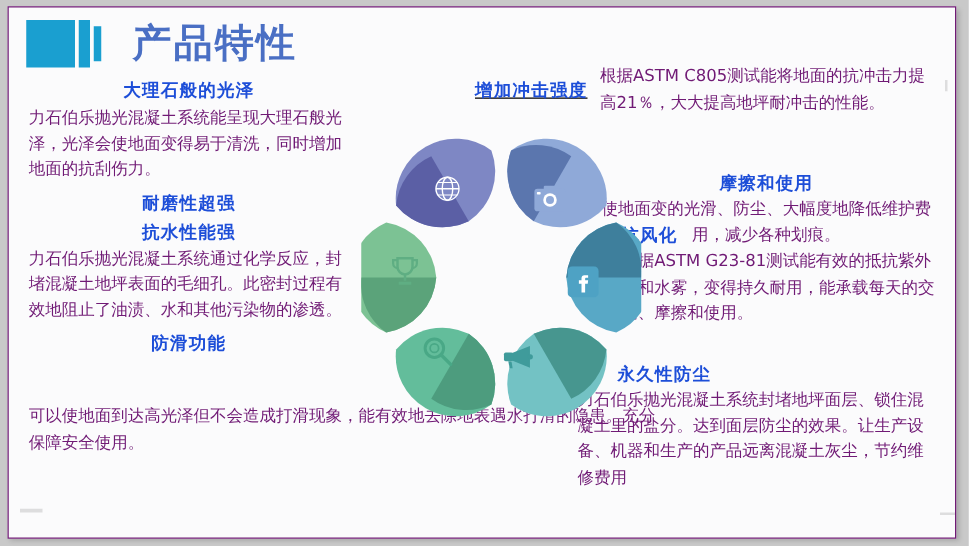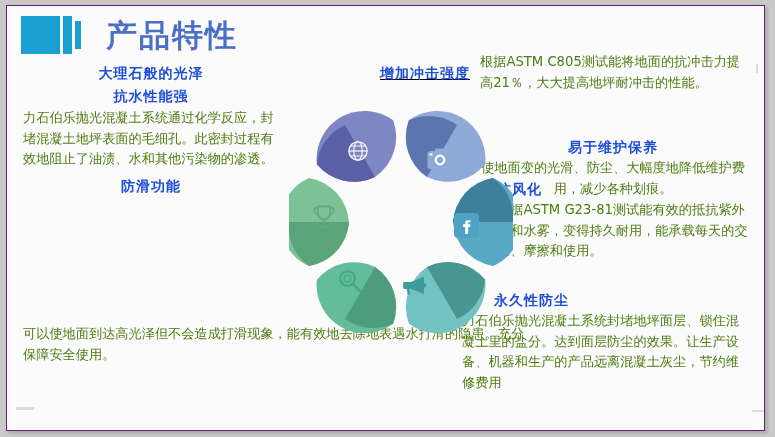--- a/index.html
+++ b/index.html
@@ -36,21 +36,21 @@
     letter-spacing:2px;
     line-height:38px;
   }
   
   .blk{position:absolute;}
   .h{
     font-size:14px;font-weight:bold;color:#1d4ed8;
     letter-spacing:1px;line-height:22px;
   }
   .p{
-    font-size:13.2px;color:#4d7c0f;line-height:20.5px;
+    font-size:13.2px;color:#701a75;line-height:20.5px;
     letter-spacing:0px;
   }
   .tc{text-align:center;}
   .tr{text-align:right;}
   .tl{text-align:left;}
 
   
   #left-col{left:16px;top:56px;width:256px;}
   #left-col .h{margin:0 0 1px 0;}
   #left-col .p{margin:0 0 5px 0;}
@@ -96,42 +96,44 @@
     <div class="logo-mark">
       <div class="bar b1"></div>
       <div class="bar b2"></div>
       <div class="bar b3"></div>
     </div>
     <div class="title">产品特性</div>
   </div>
 
   <div class="blk" id="left-col">
     <div class="h tc">大理石般的光泽</div>
-
+    <div class="p tl">力石伯乐抛光混凝土系统能呈现大理石般光泽，光泽会使地面变得易于清洗，同时增加地面的抗刮伤力。</div>
+
+    <div class="h tc">耐磨性超强</div>
 
     <div class="h tc">抗水性能强</div>
     <div class="p tl">力石伯乐抛光混凝土系统通过化学反应，封堵混凝土地坪表面的毛细孔。此密封过程有效地阻止了油渍、水和其他污染物的渗透。</div>
 
     <div class="h tc">防滑功能</div>
   </div>
 
   <div class="blk" id="bottom-blk">
     <div class="p tl">可以使地面到达高光泽但不会造成打滑现象，能有效地去除地表遇水打滑的隐患。充分保障安全使用。</div>
   </div>
 
   <div class="blk" id="impact-head">
     <div class="h tr">增加冲击强度</div>
   </div>
 
   <div class="blk" id="right-top">
     <div class="p tl">根据ASTM C805测试能将地面的抗冲击力提高21％，大大提高地坪耐冲击的性能。</div>
   </div>
 
   <div class="blk" id="right-mid">
-    <div class="h tc">易于维护保养</div>
+    <div class="h tc">摩擦和使用</div>
     <div class="p tc">使地面变的光滑、防尘、大幅度地降低维护费用，减少各种划痕。</div>
   </div>
 
   <div class="blk" id="right-wind">
     <div class="h tl">抗风化</div>
     <div class="p tl">根据ASTM G23-81测试能有效的抵抗紫外线和水雾，变得持久耐用，能承载每天的交通、摩擦和使用。</div>
   </div>
 
   <div class="blk" id="right-dust">
     <div class="h tl" style="padding-left:32px">永久性防尘</div>

